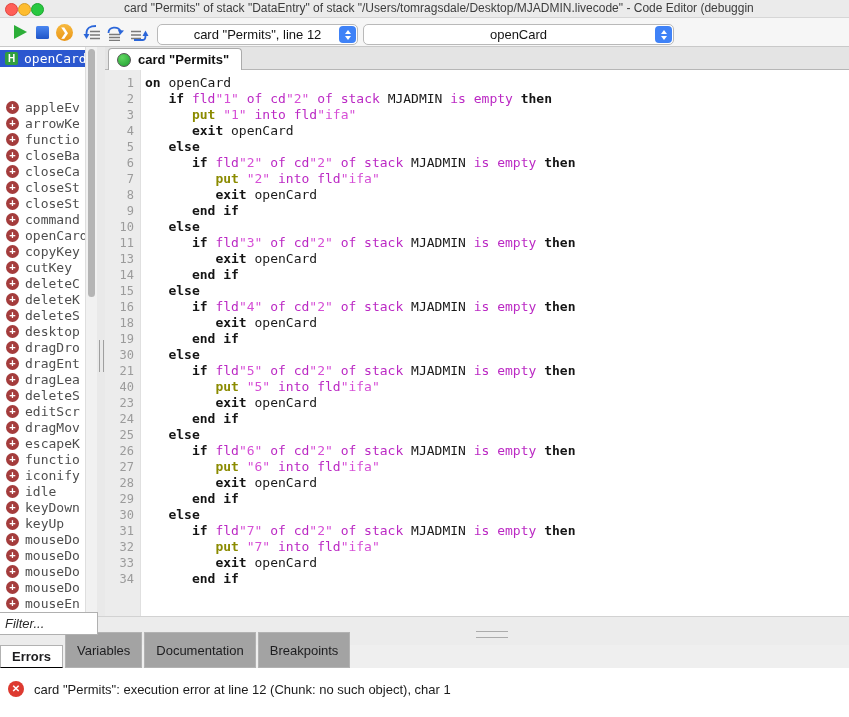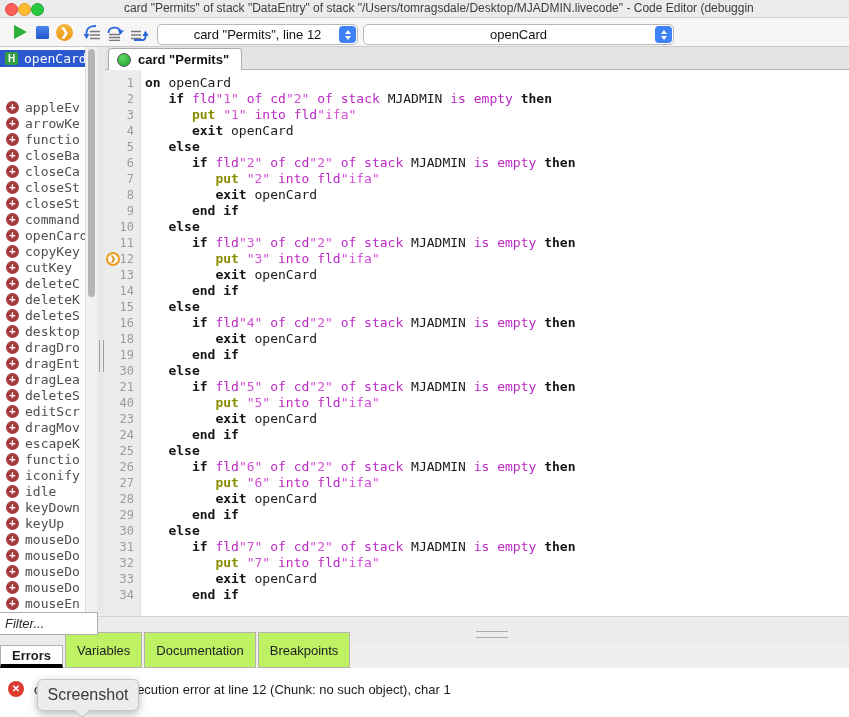--- a/index.html
+++ b/index.html
@@ -102,23 +102,23 @@
   
   .hsplit{position:absolute;left:0;right:0;top:616px;height:29px;background:#ececec;
           border-top:1px solid #d2d2d2;box-sizing:border-box;}
   .hhandle{position:absolute;left:476px;top:14px;width:32px;height:5px;
            border-top:1px solid #ababab;border-bottom:1px solid #ababab;}
 
   
   .bottom-tabs{position:absolute;left:0;right:0;top:645px;height:23px;background:#efefef;
                display:flex;align-items:flex-end;}
   .btab{height:36px;display:flex;align-items:center;padding:0 11px;border:1px solid #b2b2b2;
-        background:#bef264;margin-right:2px;box-sizing:border-box;font-size:13px;color:#1d1d1f;
+        background:#a3a3a3;margin-right:2px;box-sizing:border-box;font-size:13px;color:#1d1d1f;
         white-space:nowrap;}
-  .btab.active{background:#fff;font-weight:bold;height:23px;border-bottom:4px solid #000000;}
+  .btab.active{background:#fff;font-weight:bold;height:23px;border-bottom:1px solid #000000;}
 
   
   .error-panel{position:absolute;left:0;right:0;top:668px;height:49px;background:#fff;}
   .err-icon{position:absolute;left:8px;top:13px;width:16px;height:16px;border-radius:50%;
             background:#dd3a30;color:#fff;font:bold 10px/16px "Liberation Sans",sans-serif;
             text-align:center;}
   .err-text{position:absolute;left:34px;top:14px;font-size:13px;color:#1b1b1b;white-space:nowrap;}
 
   
   .tooltip{position:absolute;left:37px;top:679px;width:100px;height:30px;background:#ececec;
@@ -336,21 +336,20 @@
           <div class="code-line"><span class="ln">2</span><span class="ct" style="padding-left: 28.46px;"><span class="tok-kw">if </span><span class="tok-lang">fld</span><span class="tok-str">"1"</span><span class="tok-lang"> of cd</span><span class="tok-str">"2"</span><span class="tok-lang"> of stack</span><span class="tok-pl"> MJADMIN </span><span class="tok-lang">is empty </span><span class="tok-kw">then</span></span></div>
           <div class="code-line"><span class="ln">3</span><span class="ct" style="padding-left: 51.92px;"><span class="tok-cmd">put </span><span class="tok-str">"1"</span><span class="tok-lang"> into fld</span><span class="tok-str">"ifa"</span></span></div>
           <div class="code-line"><span class="ln">4</span><span class="ct" style="padding-left: 51.92px;"><span class="tok-kw">exit </span><span class="tok-pl">openCard</span></span></div>
           <div class="code-line"><span class="ln">5</span><span class="ct" style="padding-left: 28.46px;"><span class="tok-kw">else</span></span></div>
           <div class="code-line"><span class="ln">6</span><span class="ct" style="padding-left: 51.92px;"><span class="tok-kw">if </span><span class="tok-lang">fld</span><span class="tok-str">"2"</span><span class="tok-lang"> of cd</span><span class="tok-str">"2"</span><span class="tok-lang"> of stack</span><span class="tok-pl"> MJADMIN </span><span class="tok-lang">is empty </span><span class="tok-kw">then</span></span></div>
           <div class="code-line"><span class="ln">7</span><span class="ct" style="padding-left: 75.38px;"><span class="tok-cmd">put </span><span class="tok-str">"2"</span><span class="tok-lang"> into fld</span><span class="tok-str">"ifa"</span></span></div>
           <div class="code-line"><span class="ln">8</span><span class="ct" style="padding-left: 75.38px;"><span class="tok-kw">exit </span><span class="tok-pl">openCard</span></span></div>
           <div class="code-line"><span class="ln">9</span><span class="ct" style="padding-left: 51.92px;"><span class="tok-kw">end if</span></span></div>
           <div class="code-line"><span class="ln">10</span><span class="ct" style="padding-left: 28.46px;"><span class="tok-kw">else</span></span></div>
           <div class="code-line"><span class="ln">11</span><span class="ct" style="padding-left: 51.92px;"><span class="tok-kw">if </span><span class="tok-lang">fld</span><span class="tok-str">"3"</span><span class="tok-lang"> of cd</span><span class="tok-str">"2"</span><span class="tok-lang"> of stack</span><span class="tok-pl"> MJADMIN </span><span class="tok-lang">is empty </span><span class="tok-kw">then</span></span></div>
-          <div class="code-line"><span class="ln">12<span class="bp">❯</span></span><span class="ct" style="padding-left: 75.38px;"><span class="tok-cmd">put </span><span class="tok-str">"3"</span><span class="tok-lang"> into fld</span><span class="tok-str">"ifa"</span></span></div>
           <div class="code-line"><span class="ln">13</span><span class="ct" style="padding-left: 75.38px;"><span class="tok-kw">exit </span><span class="tok-pl">openCard</span></span></div>
           <div class="code-line"><span class="ln">14</span><span class="ct" style="padding-left: 51.92px;"><span class="tok-kw">end if</span></span></div>
           <div class="code-line"><span class="ln">15</span><span class="ct" style="padding-left: 28.46px;"><span class="tok-kw">else</span></span></div>
           <div class="code-line"><span class="ln">16</span><span class="ct" style="padding-left: 51.92px;"><span class="tok-kw">if </span><span class="tok-lang">fld</span><span class="tok-str">"4"</span><span class="tok-lang"> of cd</span><span class="tok-str">"2"</span><span class="tok-lang"> of stack</span><span class="tok-pl"> MJADMIN </span><span class="tok-lang">is empty </span><span class="tok-kw">then</span></span></div>
           <div class="code-line"><span class="ln">18</span><span class="ct" style="padding-left: 75.38px;"><span class="tok-kw">exit </span><span class="tok-pl">openCard</span></span></div>
           <div class="code-line"><span class="ln">19</span><span class="ct" style="padding-left: 51.92px;"><span class="tok-kw">end if</span></span></div>
           <div class="code-line"><span class="ln">30</span><span class="ct" style="padding-left: 28.46px;"><span class="tok-kw">else</span></span></div>
           <div class="code-line"><span class="ln">21</span><span class="ct" style="padding-left: 51.92px;"><span class="tok-kw">if </span><span class="tok-lang">fld</span><span class="tok-str">"5"</span><span class="tok-lang"> of cd</span><span class="tok-str">"2"</span><span class="tok-lang"> of stack</span><span class="tok-pl"> MJADMIN </span><span class="tok-lang">is empty </span><span class="tok-kw">then</span></span></div>
           <div class="code-line"><span class="ln">40</span><span class="ct" style="padding-left: 75.38px;"><span class="tok-cmd">put </span><span class="tok-str">"5"</span><span class="tok-lang"> into fld</span><span class="tok-str">"ifa"</span></span></div>
           <div class="code-line"><span class="ln">23</span><span class="ct" style="padding-left: 75.38px;"><span class="tok-kw">exit </span><span class="tok-pl">openCard</span></span></div>
@@ -380,18 +379,14 @@
       <div class="btab">Variables</div>
       <div class="btab">Documentation</div>
       <div class="btab">Breakpoints</div>
     </div>
 
   <div class="error-panel">
     <span class="err-icon">✕</span>
     <span class="err-text">card "Permits": execution error at line 12 (Chunk: no such object), char 1</span>
   </div>
 
-  <div class="tooltip">
-    <span>Screenshot</span>
-    <div class="tt-tail"></div>
-  </div>
 
 </div>
 
 </body></html>

